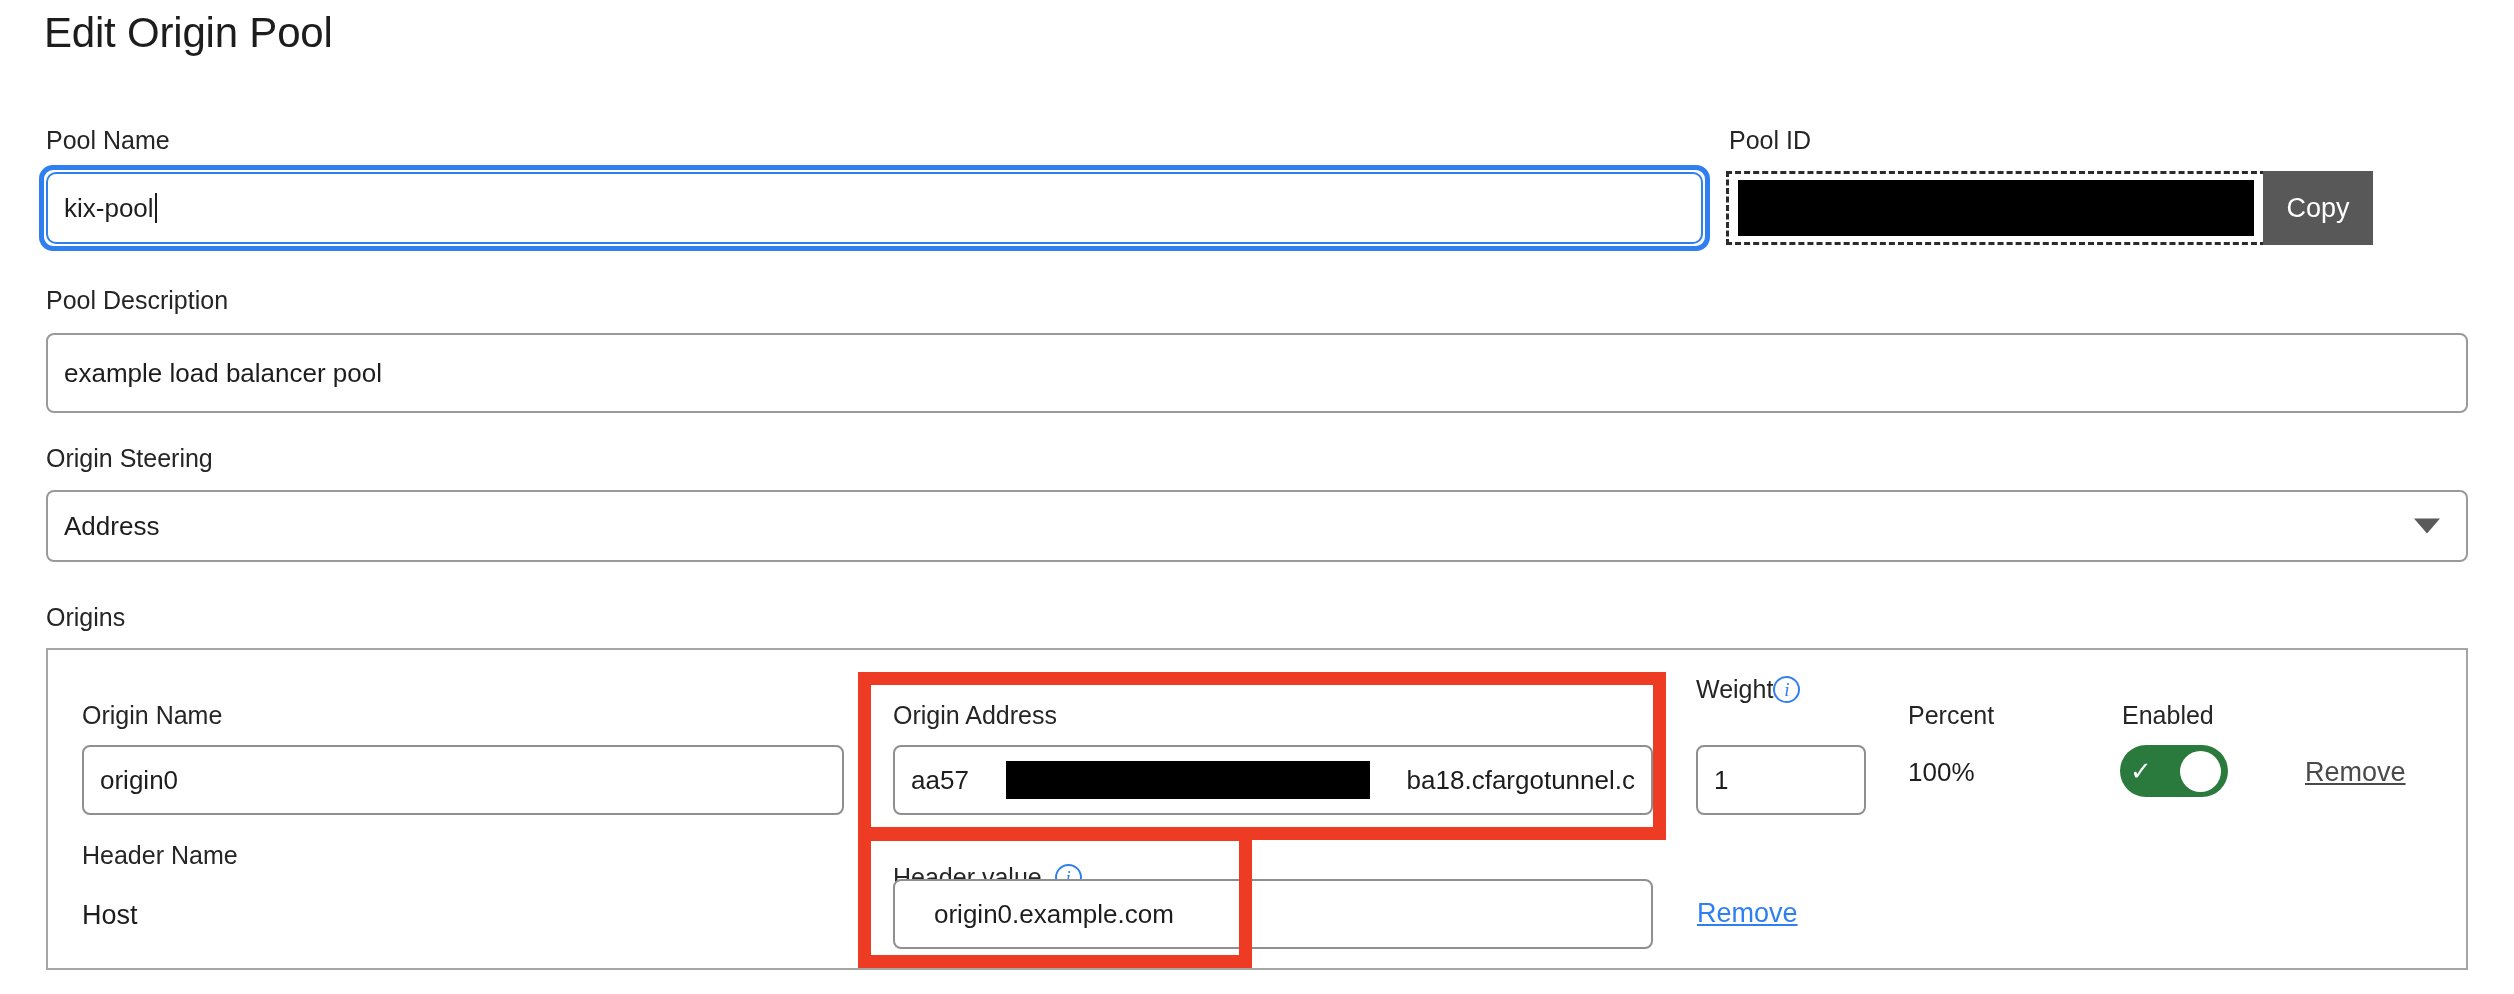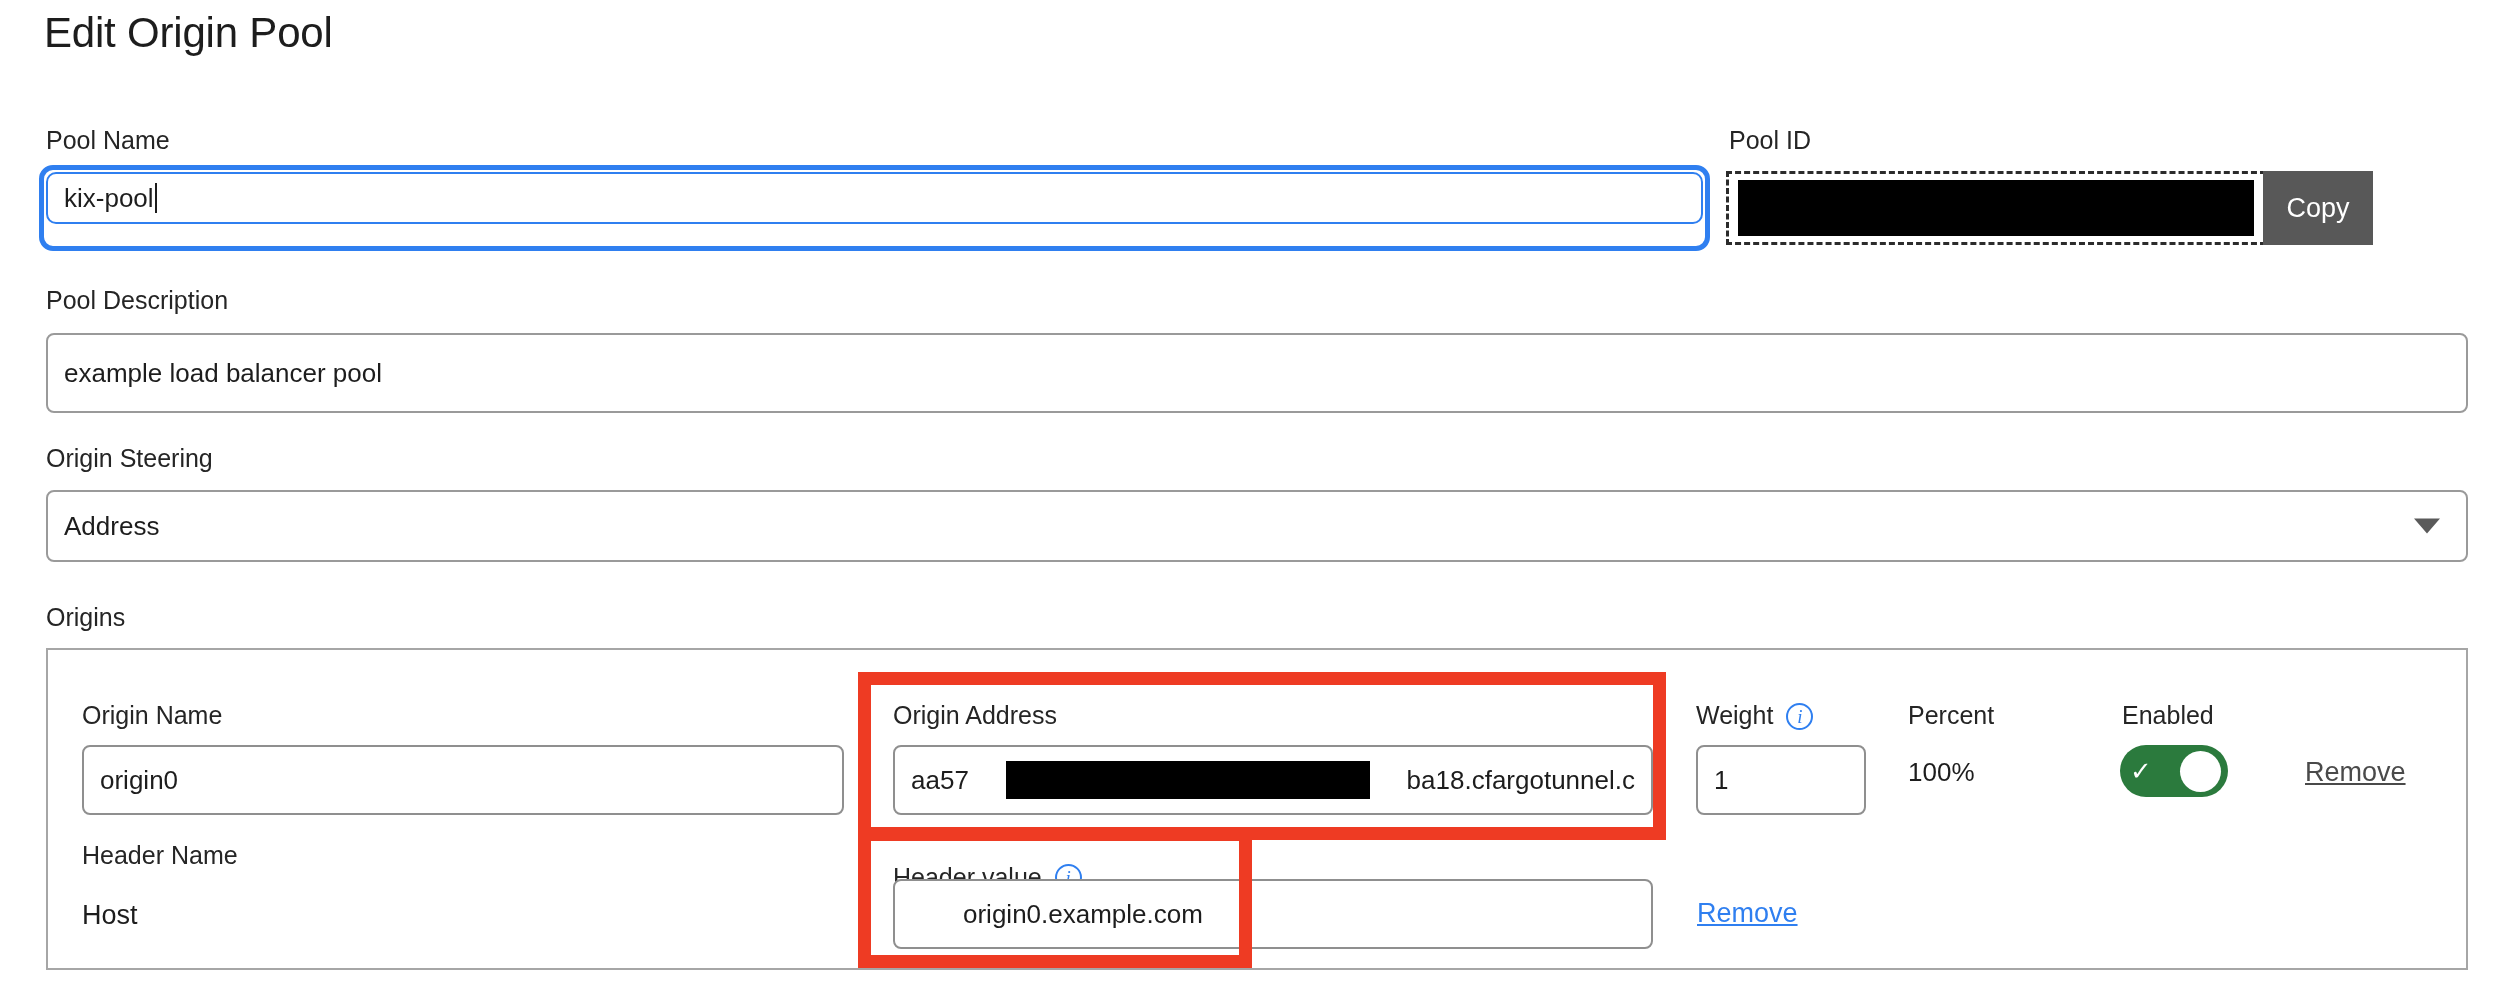--- a/index.html
+++ b/index.html
@@ -73,21 +73,21 @@
     background: #1d1d1d;
     margin-left: 1px;
     vertical-align: -6px;
   }
 
   
   #pool-name-label { position: absolute; left: 46px; top: 125px; }
   #pool-name-input {
     position: absolute;
     left: 46px; top: 172px;
-    width: 1657px; height: 52px;
+    width: 1657px; height: 72px;
     border-color: #2f7ff0;
     border-width: 2px;
     border-radius: 10px;
   }
   #pool-name-focus {
     left: 39px; top: 165px;
     width: 1671px; height: 86px;
   }
 
   
@@ -193,21 +193,21 @@
   #address-highlight {
     position: absolute;
     left: 858px; top: 672px;
     width: 808px; height: 168px;
     border: 13px solid #ee3b23;
     background: transparent;
     pointer-events: none;
   }
 
   
-  #weight-label { position: absolute; left: 1696px; top: 700px; display: flex; align-items: flex-end; gap: 13px; }
+  #weight-label { position: absolute; left: 1696px; top: 674px; display: flex; align-items: center; }
   .info-icon {
     display: inline-flex;
     align-items: center;
     justify-content: center;
     width: 27px; height: 27px;
     border: 2.5px solid #2f7ff0;
     border-radius: 50%;
     color: #2f7ff0;
     font-size: 19px;
     font-style: italic;
@@ -276,21 +276,21 @@
 
   #header-value-label {
     position: absolute; left: 893px; top: 838px;
     display: flex; align-items: center; gap: 13px; margin-top: 24px;
   }
   #header-value-input {
     position: absolute;
     left: 893px; top: 879px;
     width: 760px; height: 70px;
     border-color: #8f8f8f;
-    padding-left: 68px;
+    padding-left: 39px;
   }
   #headervalue-highlight {
     position: absolute;
     left: 858px; top: 828px;
     width: 394px; height: 140px;
     border: 13px solid #ee3b23;
     background: transparent;
     pointer-events: none;
   }
 

